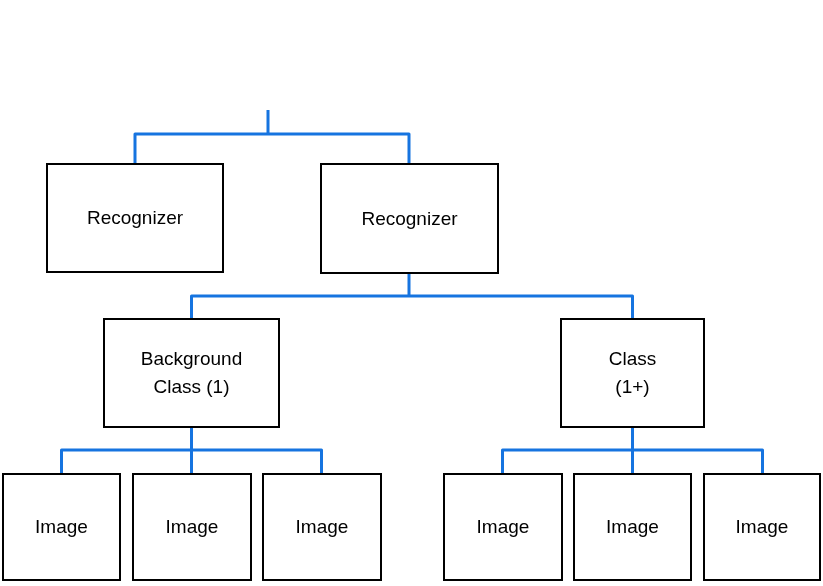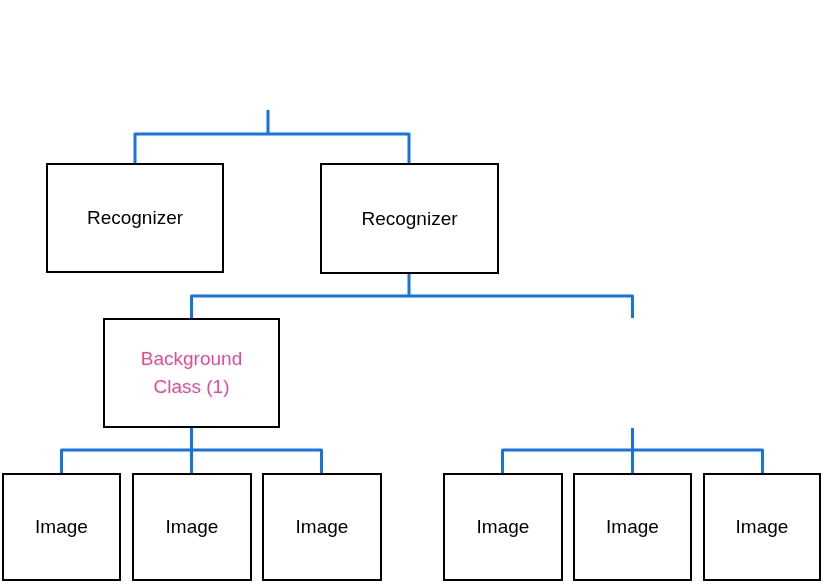--- a/index.html
+++ b/index.html
@@ -71,23 +71,25 @@
     <path class="connector" d="M191.5 428 V450 M61.5 473 V450 H321.5 V473 M191.5 450 V473" stroke="#1674E0"></path>
 
     <path class="connector" d="M632.5 428 V450 M502.5 473 V450 H762.5 V473 M632.5 450 V473" stroke="#1674E0"></path>
   </svg>
 
 
   <div class="node n-rec-l" style="border-color: rgb(0, 0, 0); background: rgb(255, 255, 255); color: rgb(0, 0, 0);">Recognizer</div>
 
   <div class="node n-rec-r" style="border-color: rgb(0, 0, 0); background: rgb(255, 255, 255); color: rgb(0, 0, 0);">Recognizer</div>
 
-  <div class="node n-bgcls" style="border-color: rgb(0, 0, 0); background: rgb(255, 255, 255); color: #ec4899;">Background
+  <div class="node n-bgcls" style="border-color: rgb(0, 0, 0); background: rgb(255, 255, 255); color: #000000;">Background
 Class (1)</div>
 
+  <div class="node n-cls" style="border-color: rgb(0, 0, 0); background: rgb(255, 255, 255); color: rgb(0, 0, 0);">Class
+(1+)</div>
 
   <div class="node n-img1" style="border-color: rgb(0, 0, 0); background: rgb(255, 255, 255); color: rgb(0, 0, 0);">Image</div>
 
   <div class="node n-img2" style="border-color: rgb(0, 0, 0); background: rgb(255, 255, 255); color: rgb(0, 0, 0);">Image</div>
 
   <div class="node n-img3" style="border-color: rgb(0, 0, 0); background: rgb(255, 255, 255); color: rgb(0, 0, 0);">Image</div>
 
   <div class="node n-img4" style="border-color: rgb(0, 0, 0); background: rgb(255, 255, 255); color: rgb(0, 0, 0);">Image</div>
 
   <div class="node n-img5" style="border-color: rgb(0, 0, 0); background: rgb(255, 255, 255); color: rgb(0, 0, 0);">Image</div>

